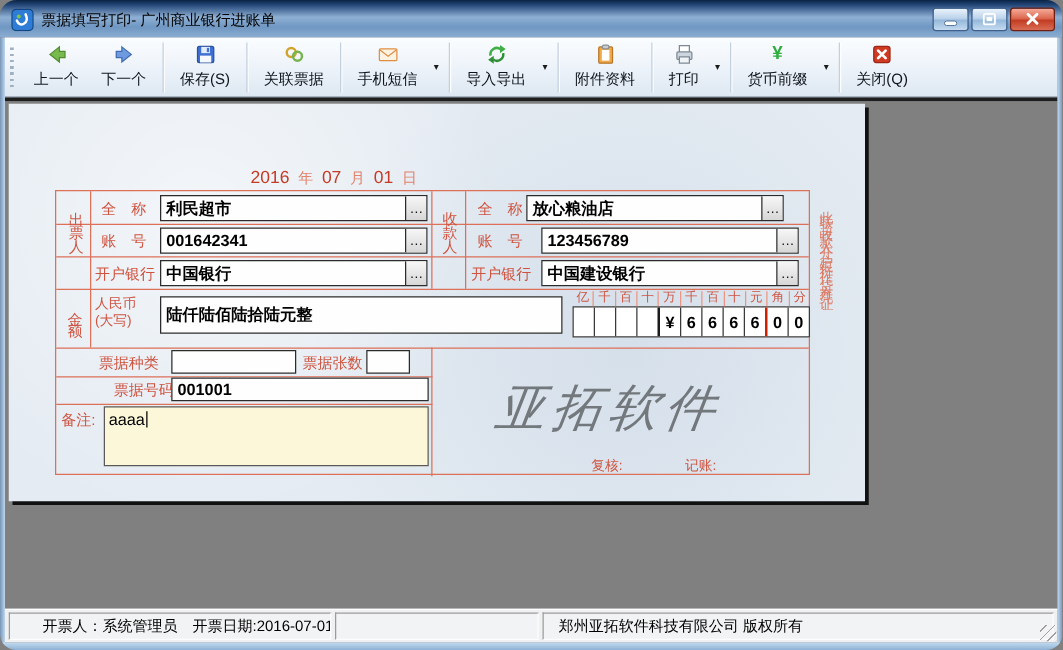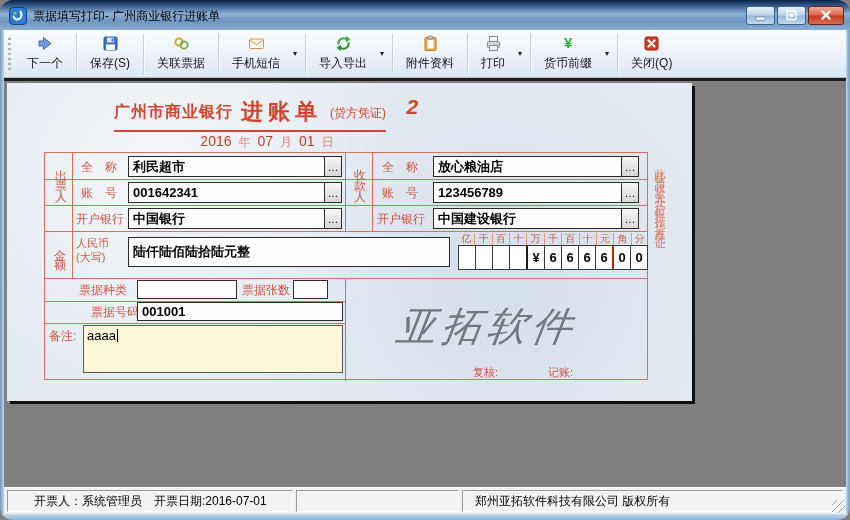--- a/index.html
+++ b/index.html
@@ -100,21 +100,21 @@
 
   .finput { position:absolute; background:#fefefe; border:1px solid #2b2b2b;
     display:flex; align-items:center; font-size:13px; color:#000; padding-left:4px; overflow:hidden; }
   .fi-text { white-space:nowrap;font-weight:bold; }
   .ellipsis-btn { margin-left:auto; width:17px; align-self:stretch;
     background:linear-gradient(180deg,#f7f7f7,#d7d7d7); border-left:1px solid #2b2b2b;
     display:flex; align-items:center; justify-content:center; font-size:11px; color:#111; cursor:default; }
   .fi-p-name { left:83px;  top:3px;  width:214px; height:21px; }
   .fi-p-acct { left:83px;  top:29px; width:214px; height:21px; }
   .fi-p-bank { left:83px;  top:55px; width:214px; height:21px; }
-  .fi-r-name { left:388px; top:3px;  width:206px; height:21px; }
+  .fi-r-name { left:376px; top:3px;  width:206px; height:21px; }
   .fi-r-acct { left:388px; top:29px; width:206px; height:21px; }
   .fi-r-bank { left:388px; top:55px; width:206px; height:21px; }
   .fi-caps   { left:83px;  top:84px; width:322px; height:30px; }
   .fi-type   { left:92px;  top:127px; width:100px; height:19px; }
   .fi-count  { left:248px; top:127px; width:35px;  height:19px; }
   .fi-num    { left:92px;  top:149px; width:206px; height:19px; }
 
   .digit-grid { position:absolute; left:413px; top:80px; width:190px; }
   .dg-headers { display:flex; height:12px; }
   .dg-h { flex:1; color:#cf5440; font-size:10px; line-height:12px; text-align:center;
@@ -144,21 +144,21 @@
     writing-mode:vertical-rl; text-orientation:upright; color:#dd7a64;
     font-size:11px; letter-spacing:5px; }
 
   
   .statusbar { position:absolute; left:4px; top:487px; width:842px; height:27px;
     background:#eef0f2; border-top:1px solid #fff; display:flex; align-items:stretch;
     padding:2px 3px; gap:3px; }
   .sb-panel { border:1px solid; border-color:#9b9b9b #fdfdfd #fdfdfd #9b9b9b;
     background:#f2f3f4; display:flex; align-items:center; font-size:12px; color:#000;
     white-space:nowrap; overflow:hidden; }
-  .sb-left  { width:286px; padding-left:26px; }
+  .sb-left  { width:258px; padding-left:26px; }
   .sb-mid   { width:163px; }
   .sb-right { flex:1; padding-left:12px; }
   .resize-grip { position:absolute; right:1px; bottom:1px; width:13px; height:13px;
     background:repeating-linear-gradient(135deg,transparent 0 3px,#9e9e9e 3px 4px,#f6f6f6 4px 5px); }
 
   .frame-left   { position:absolute; left:0; top:30px; width:4px;  height:490px;
     background:linear-gradient(90deg,#7795b7,#bfd7ee); }
   .frame-right  { position:absolute; right:0; top:30px; width:4px; height:490px;
     background:linear-gradient(270deg,#7795b7,#bfd7ee); }
   .frame-bottom { position:absolute; left:0; top:514px; width:850px; height:6px;
@@ -194,20 +194,28 @@
         <svg viewBox="0 0 36 19" width="34" height="17">
           <path d="M14 5 L22 13 M22 5 L14 13" stroke="#fff" stroke-width="2.6" stroke-linecap="round"></path>
         </svg>
       </button>
     </span>
   </div>
 
   <div class="toolbar">
     <div class="tb-grip"></div>
 
+    <div class="tb-btn">
+      <span class="tb-icon">
+        <svg viewBox="0 0 17 17" width="17" height="17">
+            <path d="M10.5 2.5 L3 8.5 L10.5 14.5 L10.5 11 L15 11 L15 6 L10.5 6 Z" fill="#79ba4f" stroke="#4f8c2f"></path>
+          </svg>
+      </span>
+      <span class="tb-label">上一个</span>
+    </div>
 
     <div class="tb-btn">
       <span class="tb-icon">
         <svg viewBox="0 0 17 17" width="17" height="17">
             <path d="M6.5 2.5 L14 8.5 L6.5 14.5 L6.5 11 L2 11 L2 6 L6.5 6 Z" fill="#6f9ae0" stroke="#3f6cb5"></path>
           </svg>
       </span>
       <span class="tb-label">下一个</span>
     </div>
 
@@ -318,24 +326,20 @@
         </svg>
       </span>
       <span class="tb-label">关闭(Q)</span>
     </div>
   </div>
   <div class="dark-line"></div>
 
   <div class="main">
     <div class="paper">
 
-      <div class="form-header">
-        <span class="fh-underline"><span class="fh-bank">广州市商业银行</span><span class="fh-doc">进账单</span><span class="fh-sub">(贷方凭证)</span></span>
-        <span class="fh-num">2</span>
-      </div>
 
       <div class="form-date">
         <span class="fd-num">2016</span>
         <span class="fd-unit">年</span>
         <span class="fd-num">07</span>
         <span class="fd-unit">月</span>
         <span class="fd-num">01</span>
         <span class="fd-unit">日</span>
       </div>
 

